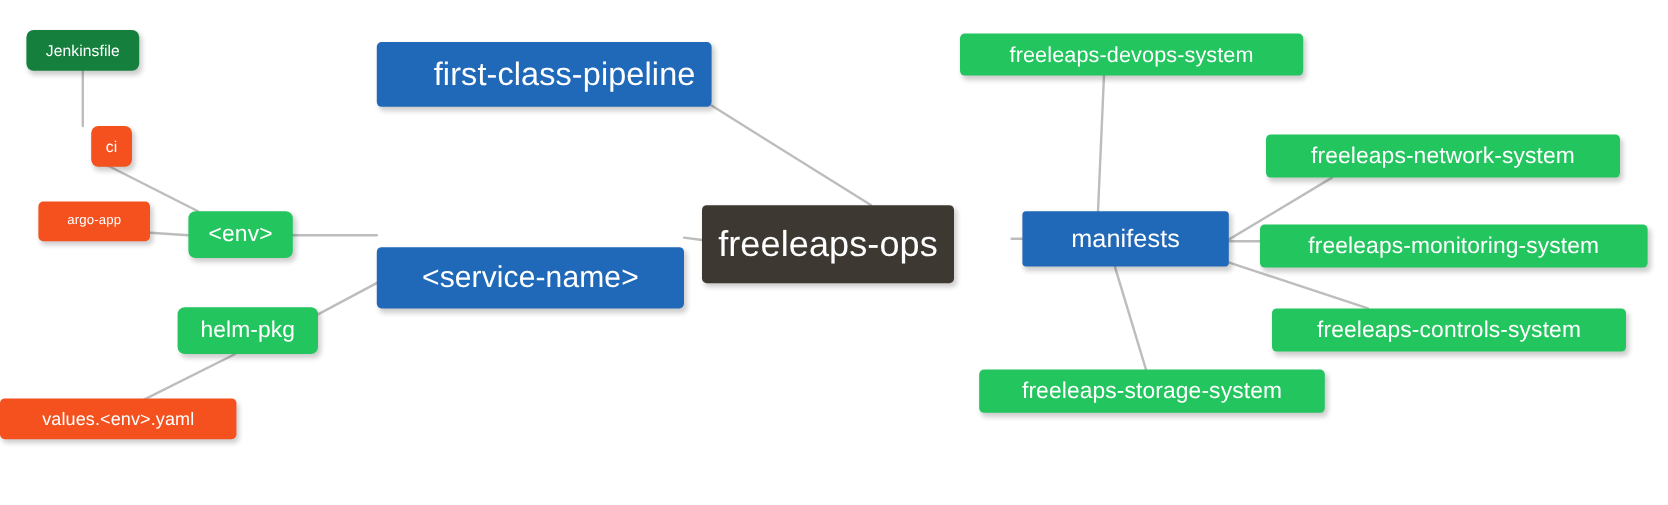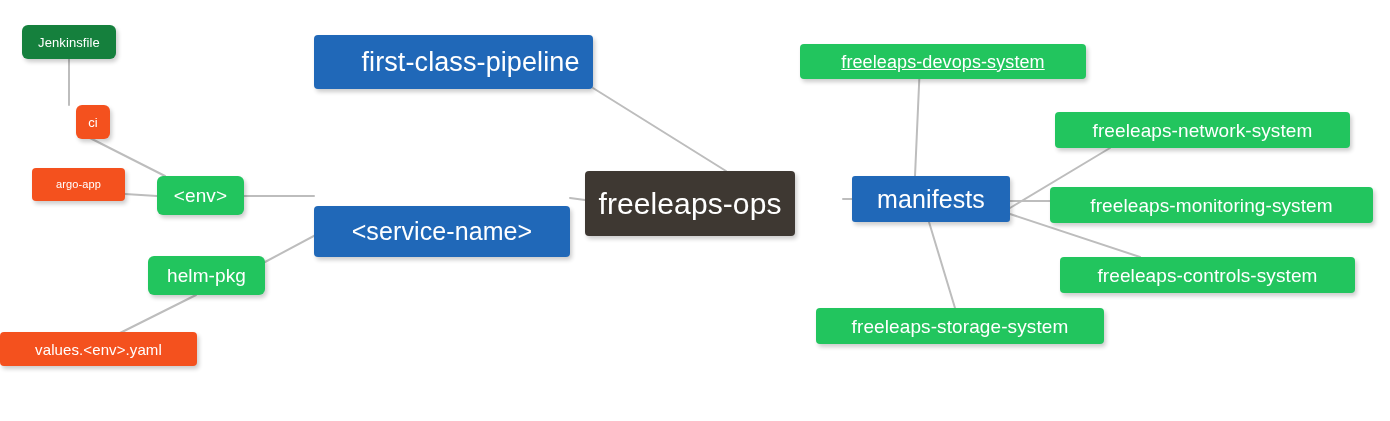--- a/index.html
+++ b/index.html
@@ -71,24 +71,24 @@
       </div>
       <div class="node n-blue" style="left: 314px; top: 35px; width: 279px; height: 54px; font-size: 27px; border-radius: 4px; padding-left: 34px;">
         <span>first-class-pipeline</span>
       </div>
       <div class="node n-blue" style="left: 314px; top: 171px; width: 256px; height: 51px; font-size: 25px; border-radius: 4px; margin-top: 35px;">
         <span>&lt;service-name&gt;</span>
       </div>
       <div class="node n-dark" style="left: 585px; top: 171px; width: 210px; height: 65px; font-size: 30px; border-radius: 4px;">
         <span>freeleaps-ops</span>
       </div>
-      <div class="node n-blue" style="left: 852px; top: 176px; width: 158px; height: 46px; font-size: 25px; border-radius: 3px;">
+      <div class="node n-blue" style="left: 852px; top: 176px; width: 172px; height: 46px; font-size: 21px; border-radius: 3px;">
         <span>manifests</span>
       </div>
-      <div class="node n-green" style="left: 800px; top: 44px; width: 286px; height: 35px; font-size: 18px; border-radius: 4px; text-decoration: underline;">
+      <div class="node n-green" style="left: 800px; top: 28px; width: 286px; height: 35px; font-size: 18px; border-radius: 4px;">
         <span>freeleaps-devops-system</span>
       </div>
       <div class="node n-green" style="left: 1055px; top: 112px; width: 295px; height: 36px; font-size: 19px; border-radius: 4px;">
         <span>freeleaps-network-system</span>
       </div>
       <div class="node n-green" style="left: 1050px; top: 187px; width: 323px; height: 36px; font-size: 19px; border-radius: 4px;">
         <span>freeleaps-monitoring-system</span>
       </div>
       <div class="node n-green" style="left: 1060px; top: 257px; width: 295px; height: 36px; font-size: 19px; border-radius: 4px;">
         <span>freeleaps-controls-system</span>

